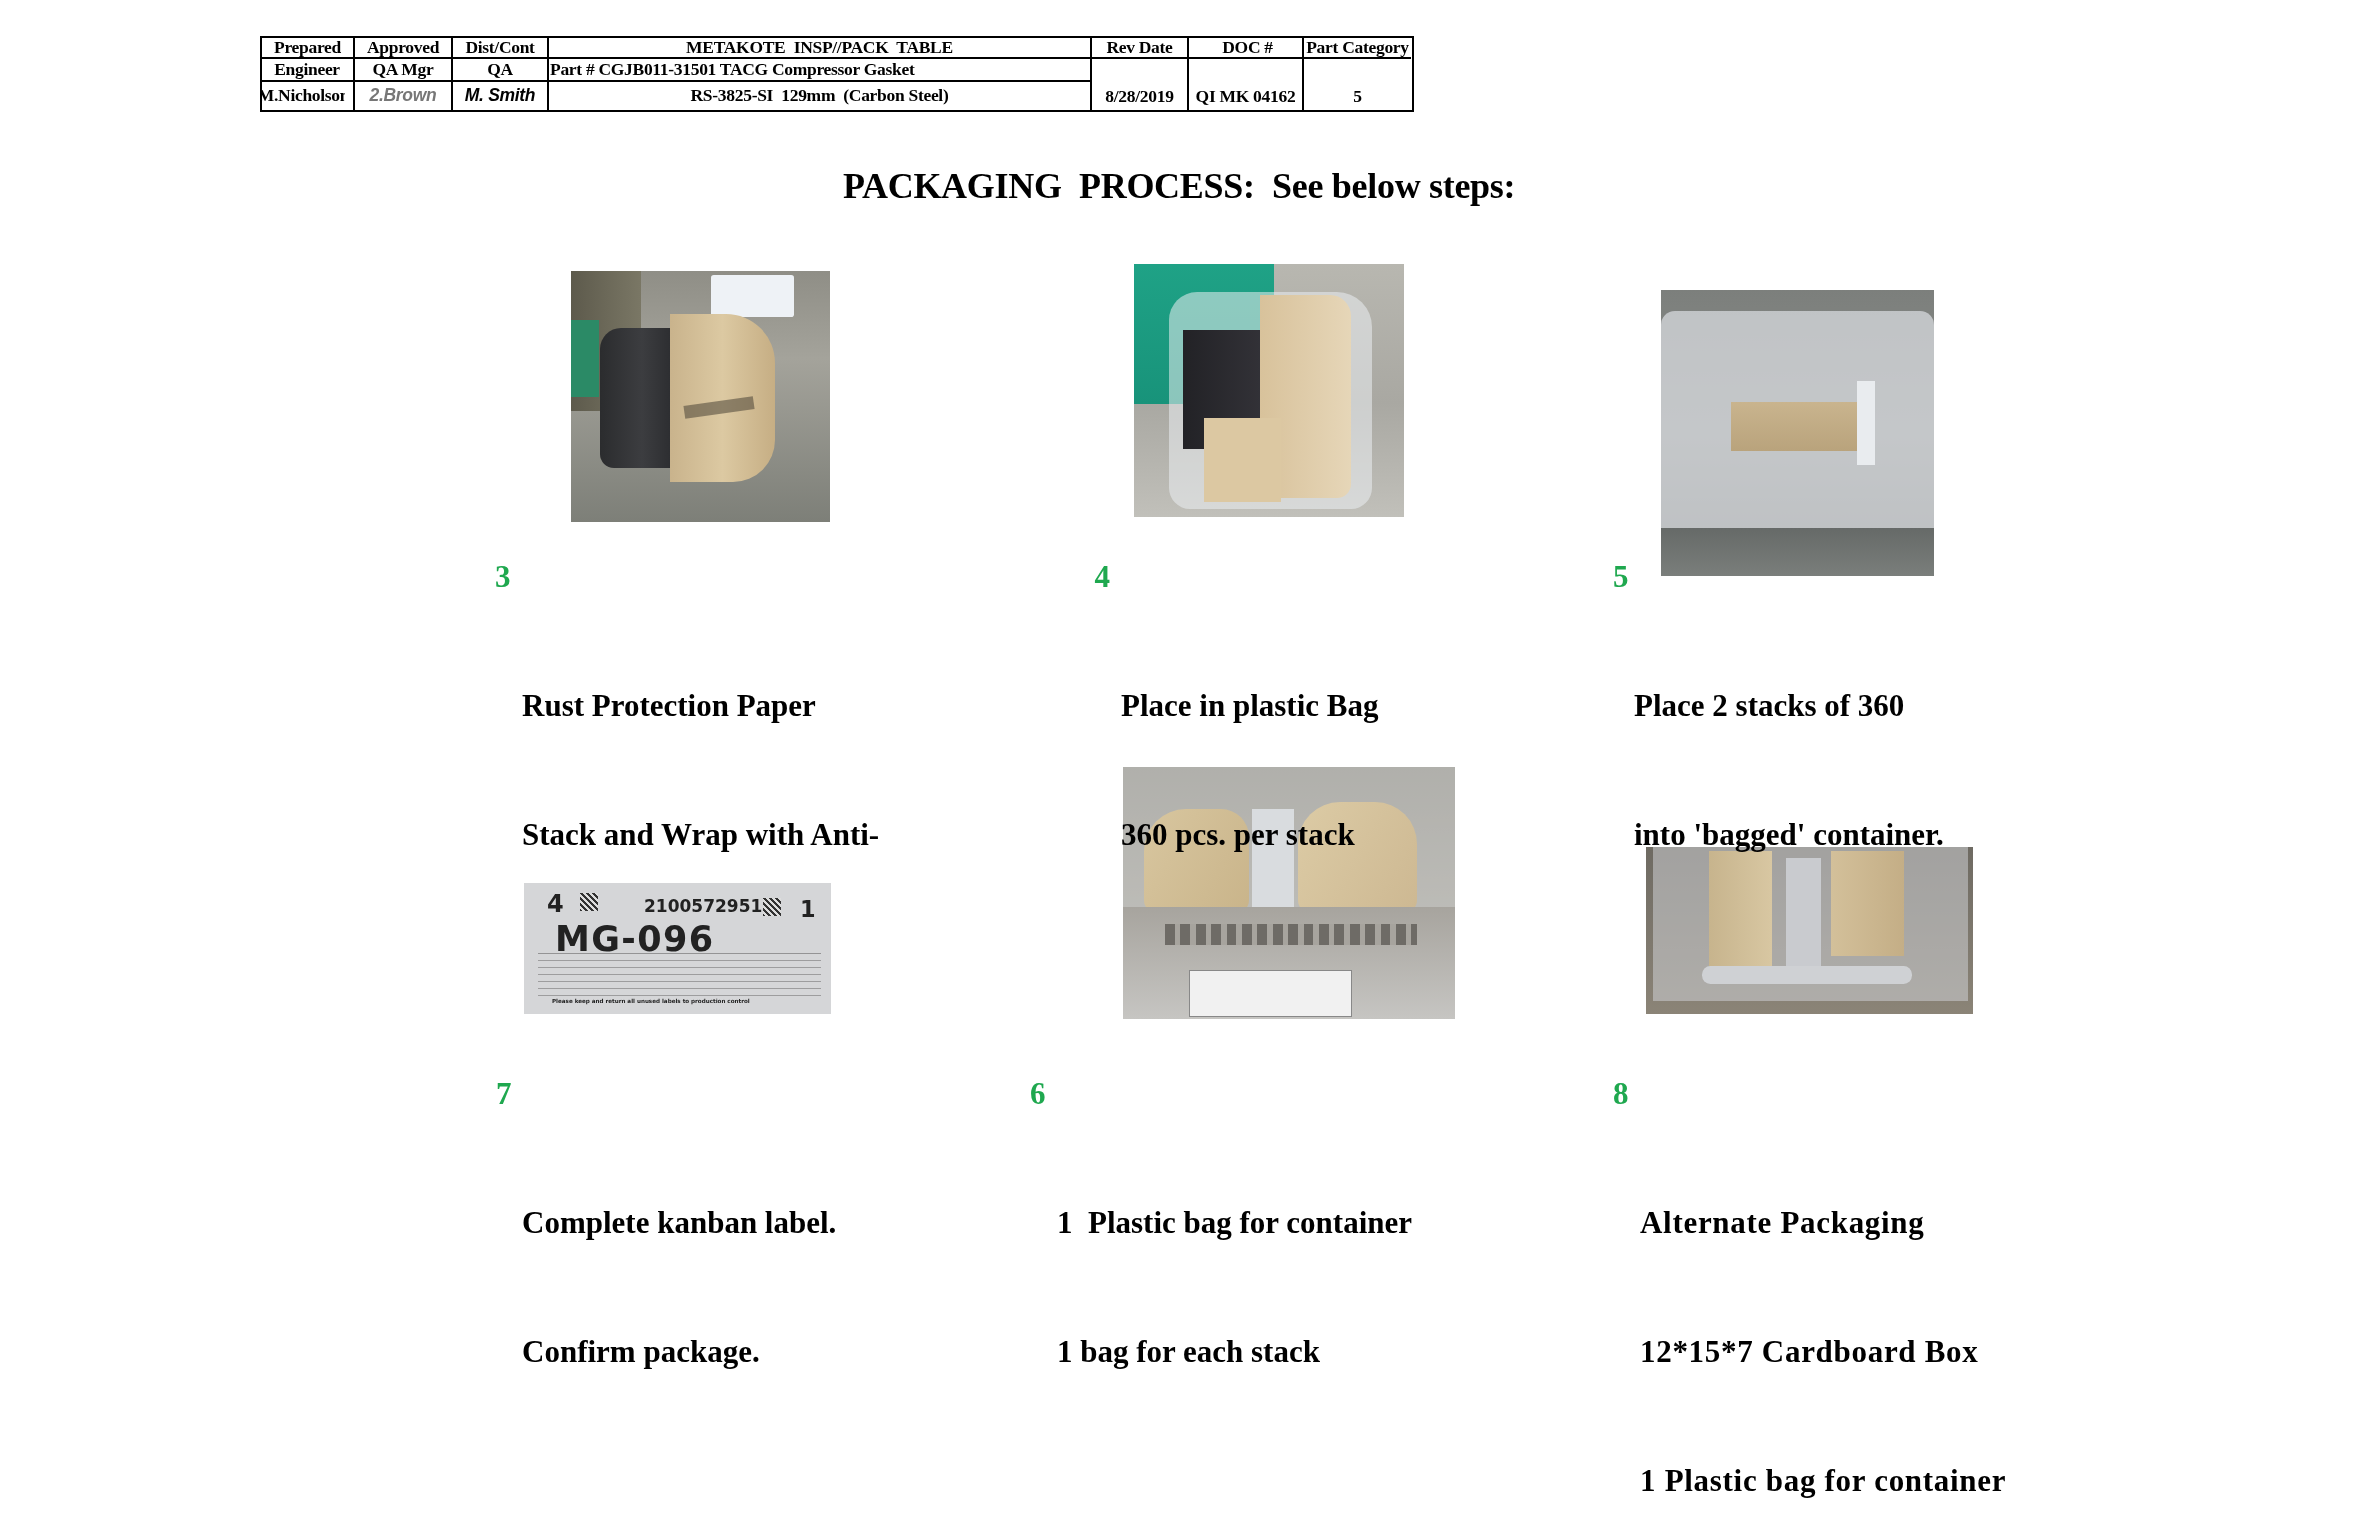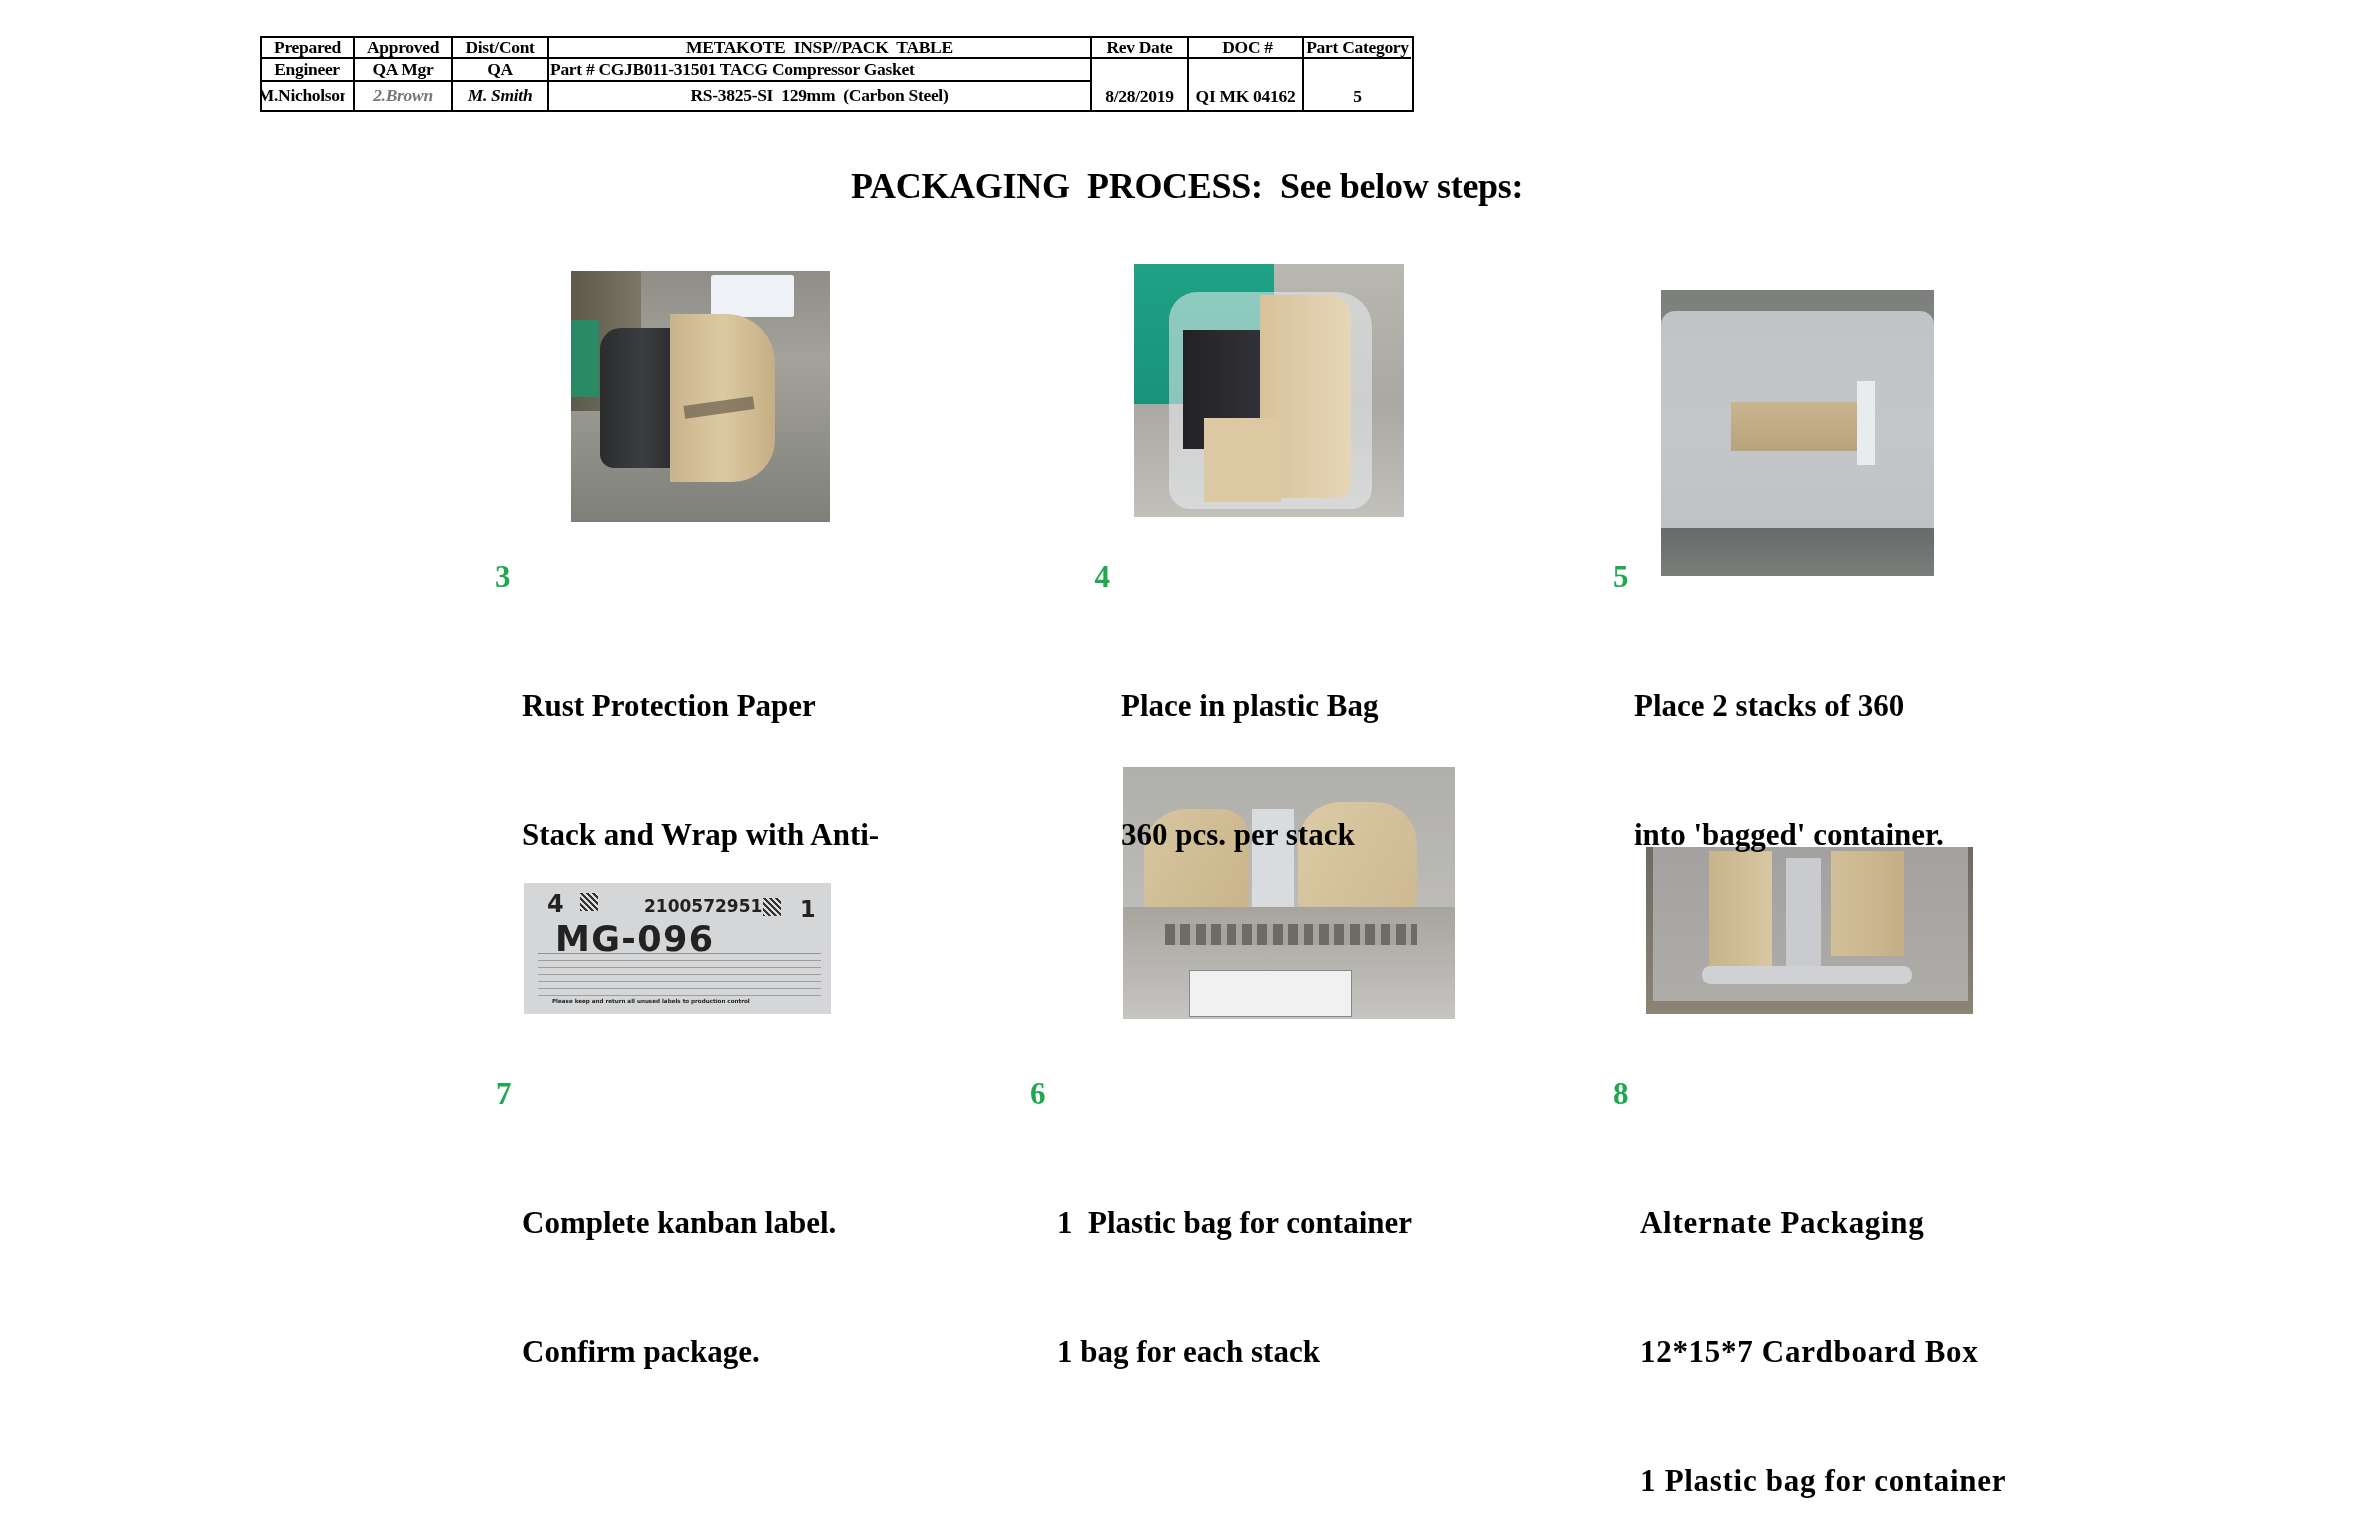--- a/index.html
+++ b/index.html
@@ -7,27 +7,27 @@
          font-family:"Liberation Serif", serif; color:#000; }
 
   
   .hdr { position:absolute; left:260px; top:36px; width:1154px; height:76px;
          border:2.8px solid #000; box-sizing:border-box; background:#fff; }
   .hdr .cell { position:absolute; box-sizing:border-box; display:flex; align-items:center;
                justify-content:center; font-weight:bold; white-space:nowrap; overflow:hidden;
                font-size:17.5px; letter-spacing:-0.3px; }
   .vline { position:absolute; top:0; bottom:0; width:2.1px; background:#000; }
   .hline { position:absolute; height:2.1px; background:#000; }
-  .sig { font-family:Liberation Serif, serif; font-style:italic; font-weight:normal;
+  .sig { font-family:Liberation Sans, sans-serif; font-style:italic; font-weight:normal;
          color:#777; font-size:15.4px; }
   .small { font-size:14px; }
 
   
   .page-title { position:absolute; left:843px; top:165px; font-size:36px; font-weight:bold;
-                white-space:pre; letter-spacing:-0.3px;margin-left:8px; }
+                white-space:pre; letter-spacing:-0.3px; }
 
   
   .photo { position:absolute; overflow:hidden; }
   .photo .lbl { position:absolute; font-family:"DejaVu Sans", sans-serif; font-weight:bold; color:#222; }
 
   
   .cap { position:absolute; font-weight:bold; font-size:31px; line-height:43px; white-space:pre; }
   .cap .num { position:absolute; color:#1fa84f; }
   .cap .line { display:block; }
   .cap.wide { letter-spacing:0.7px; }

